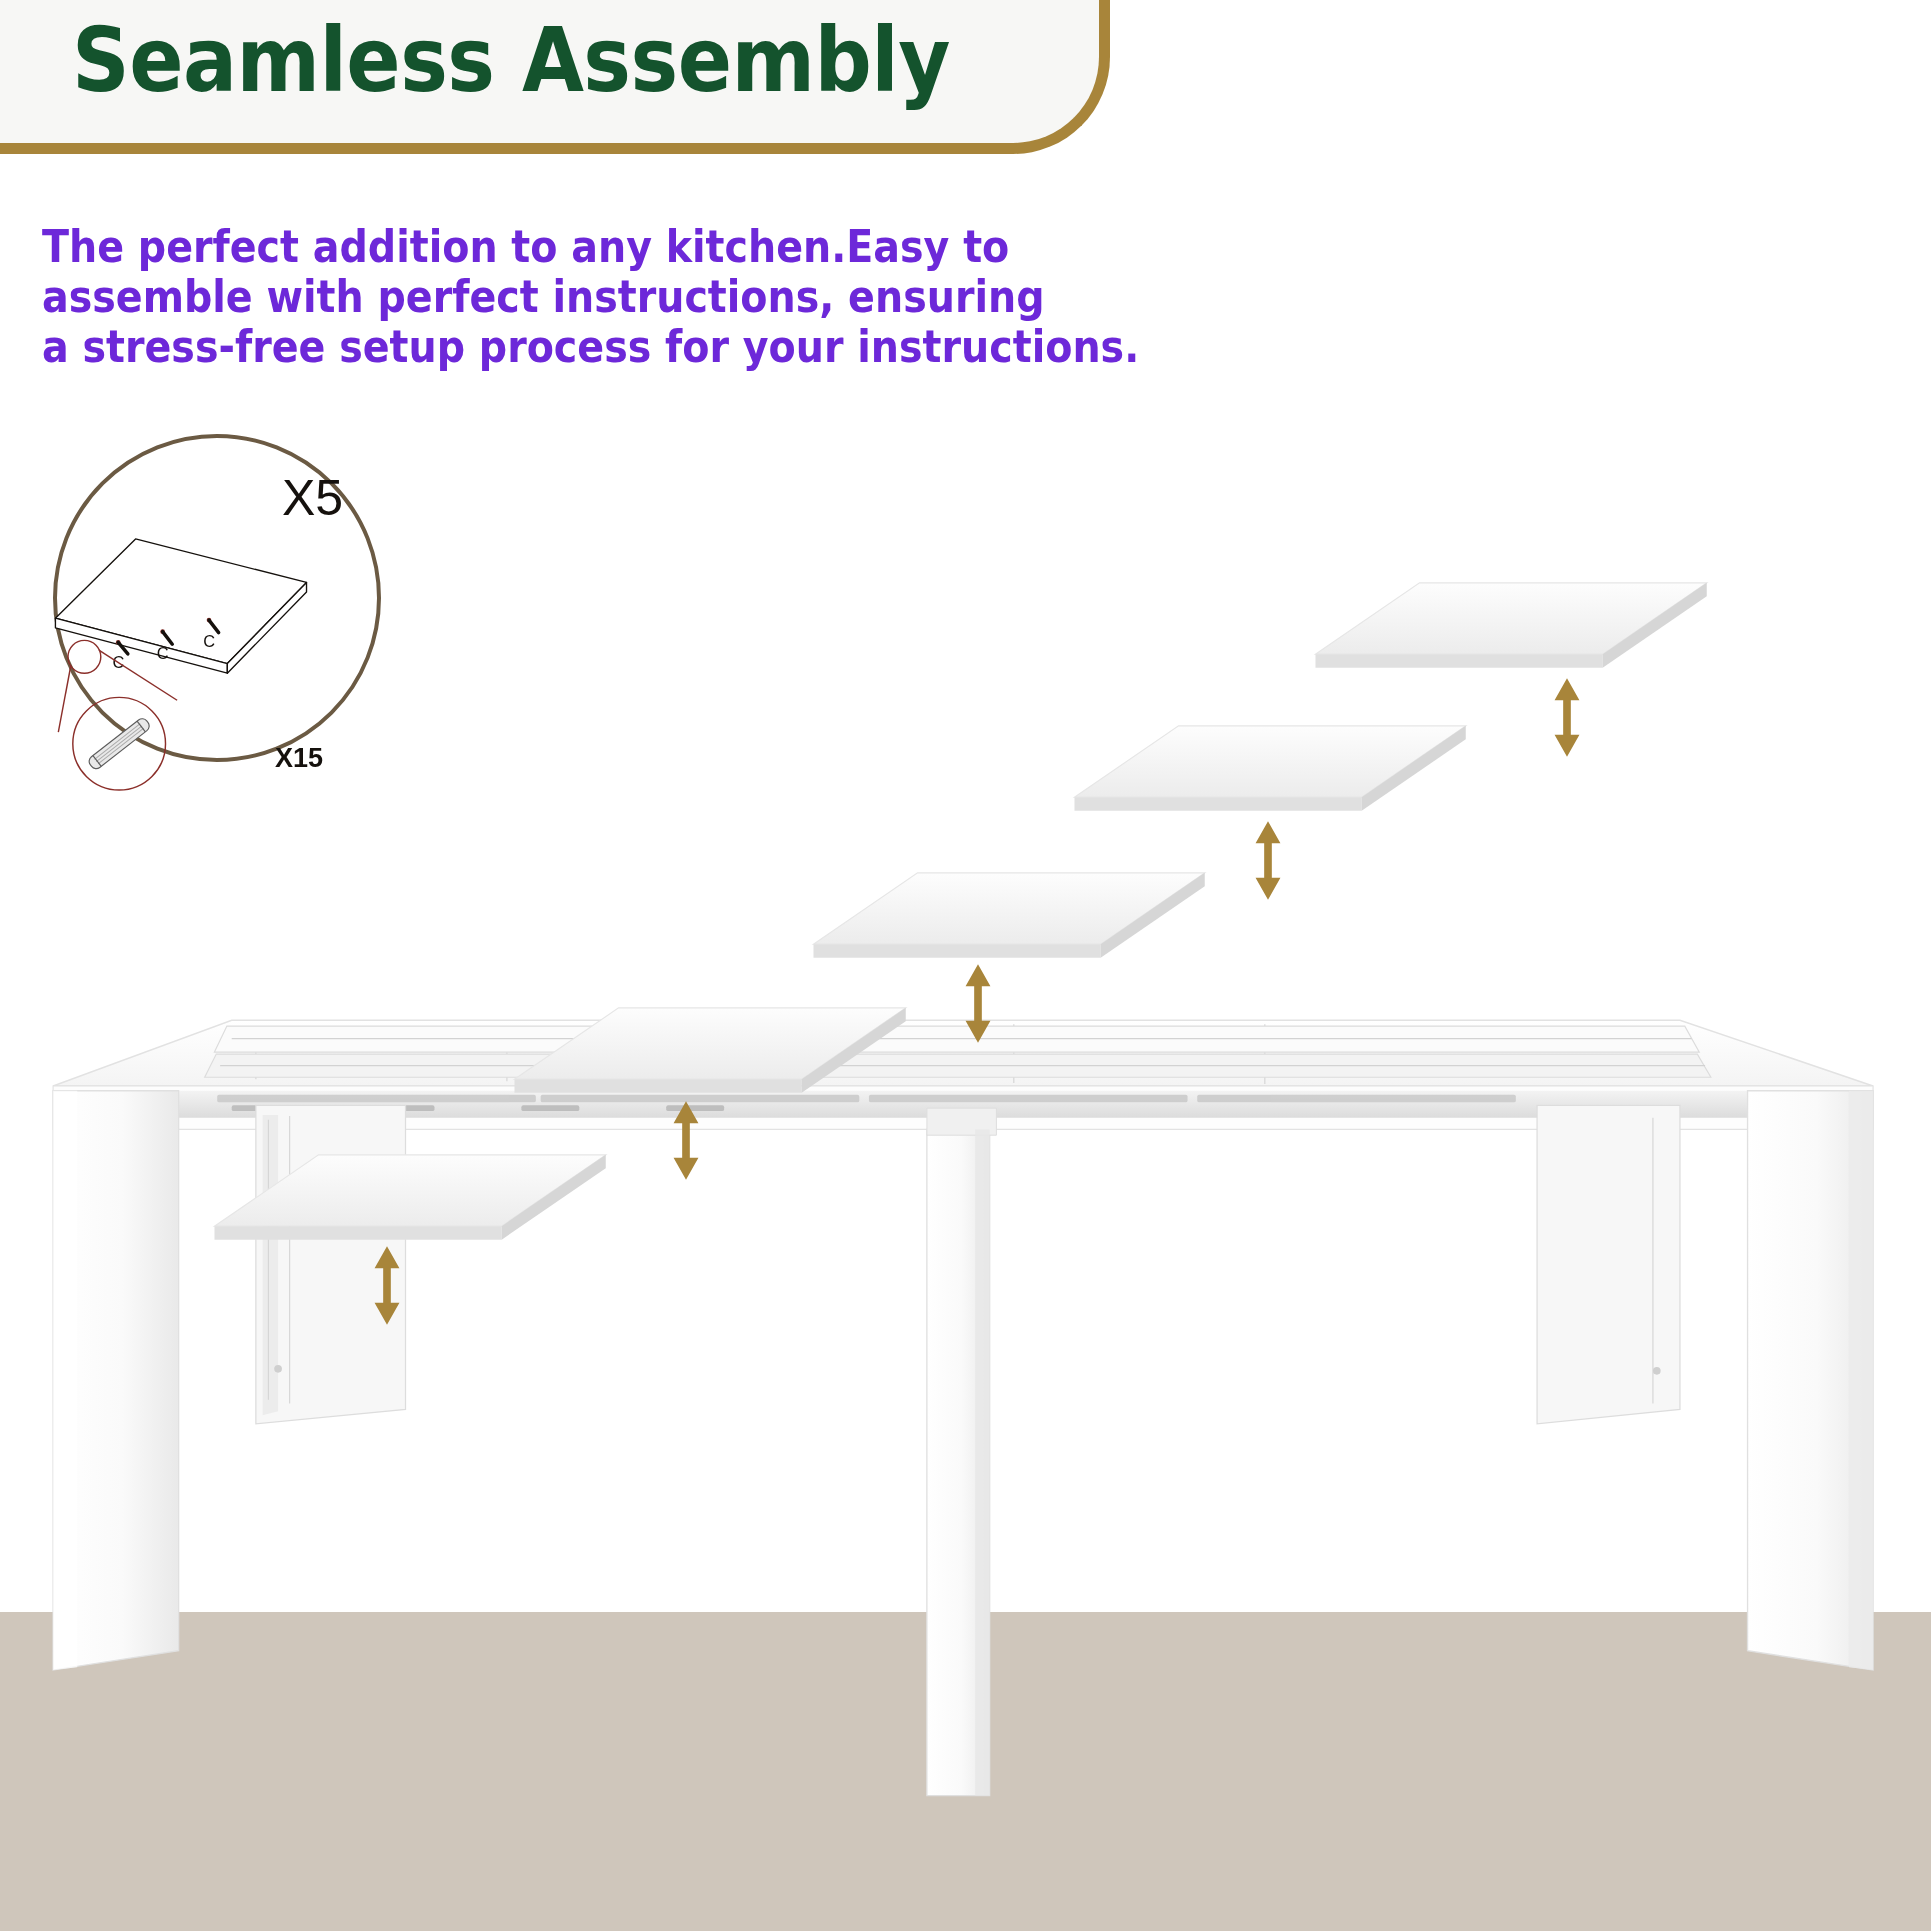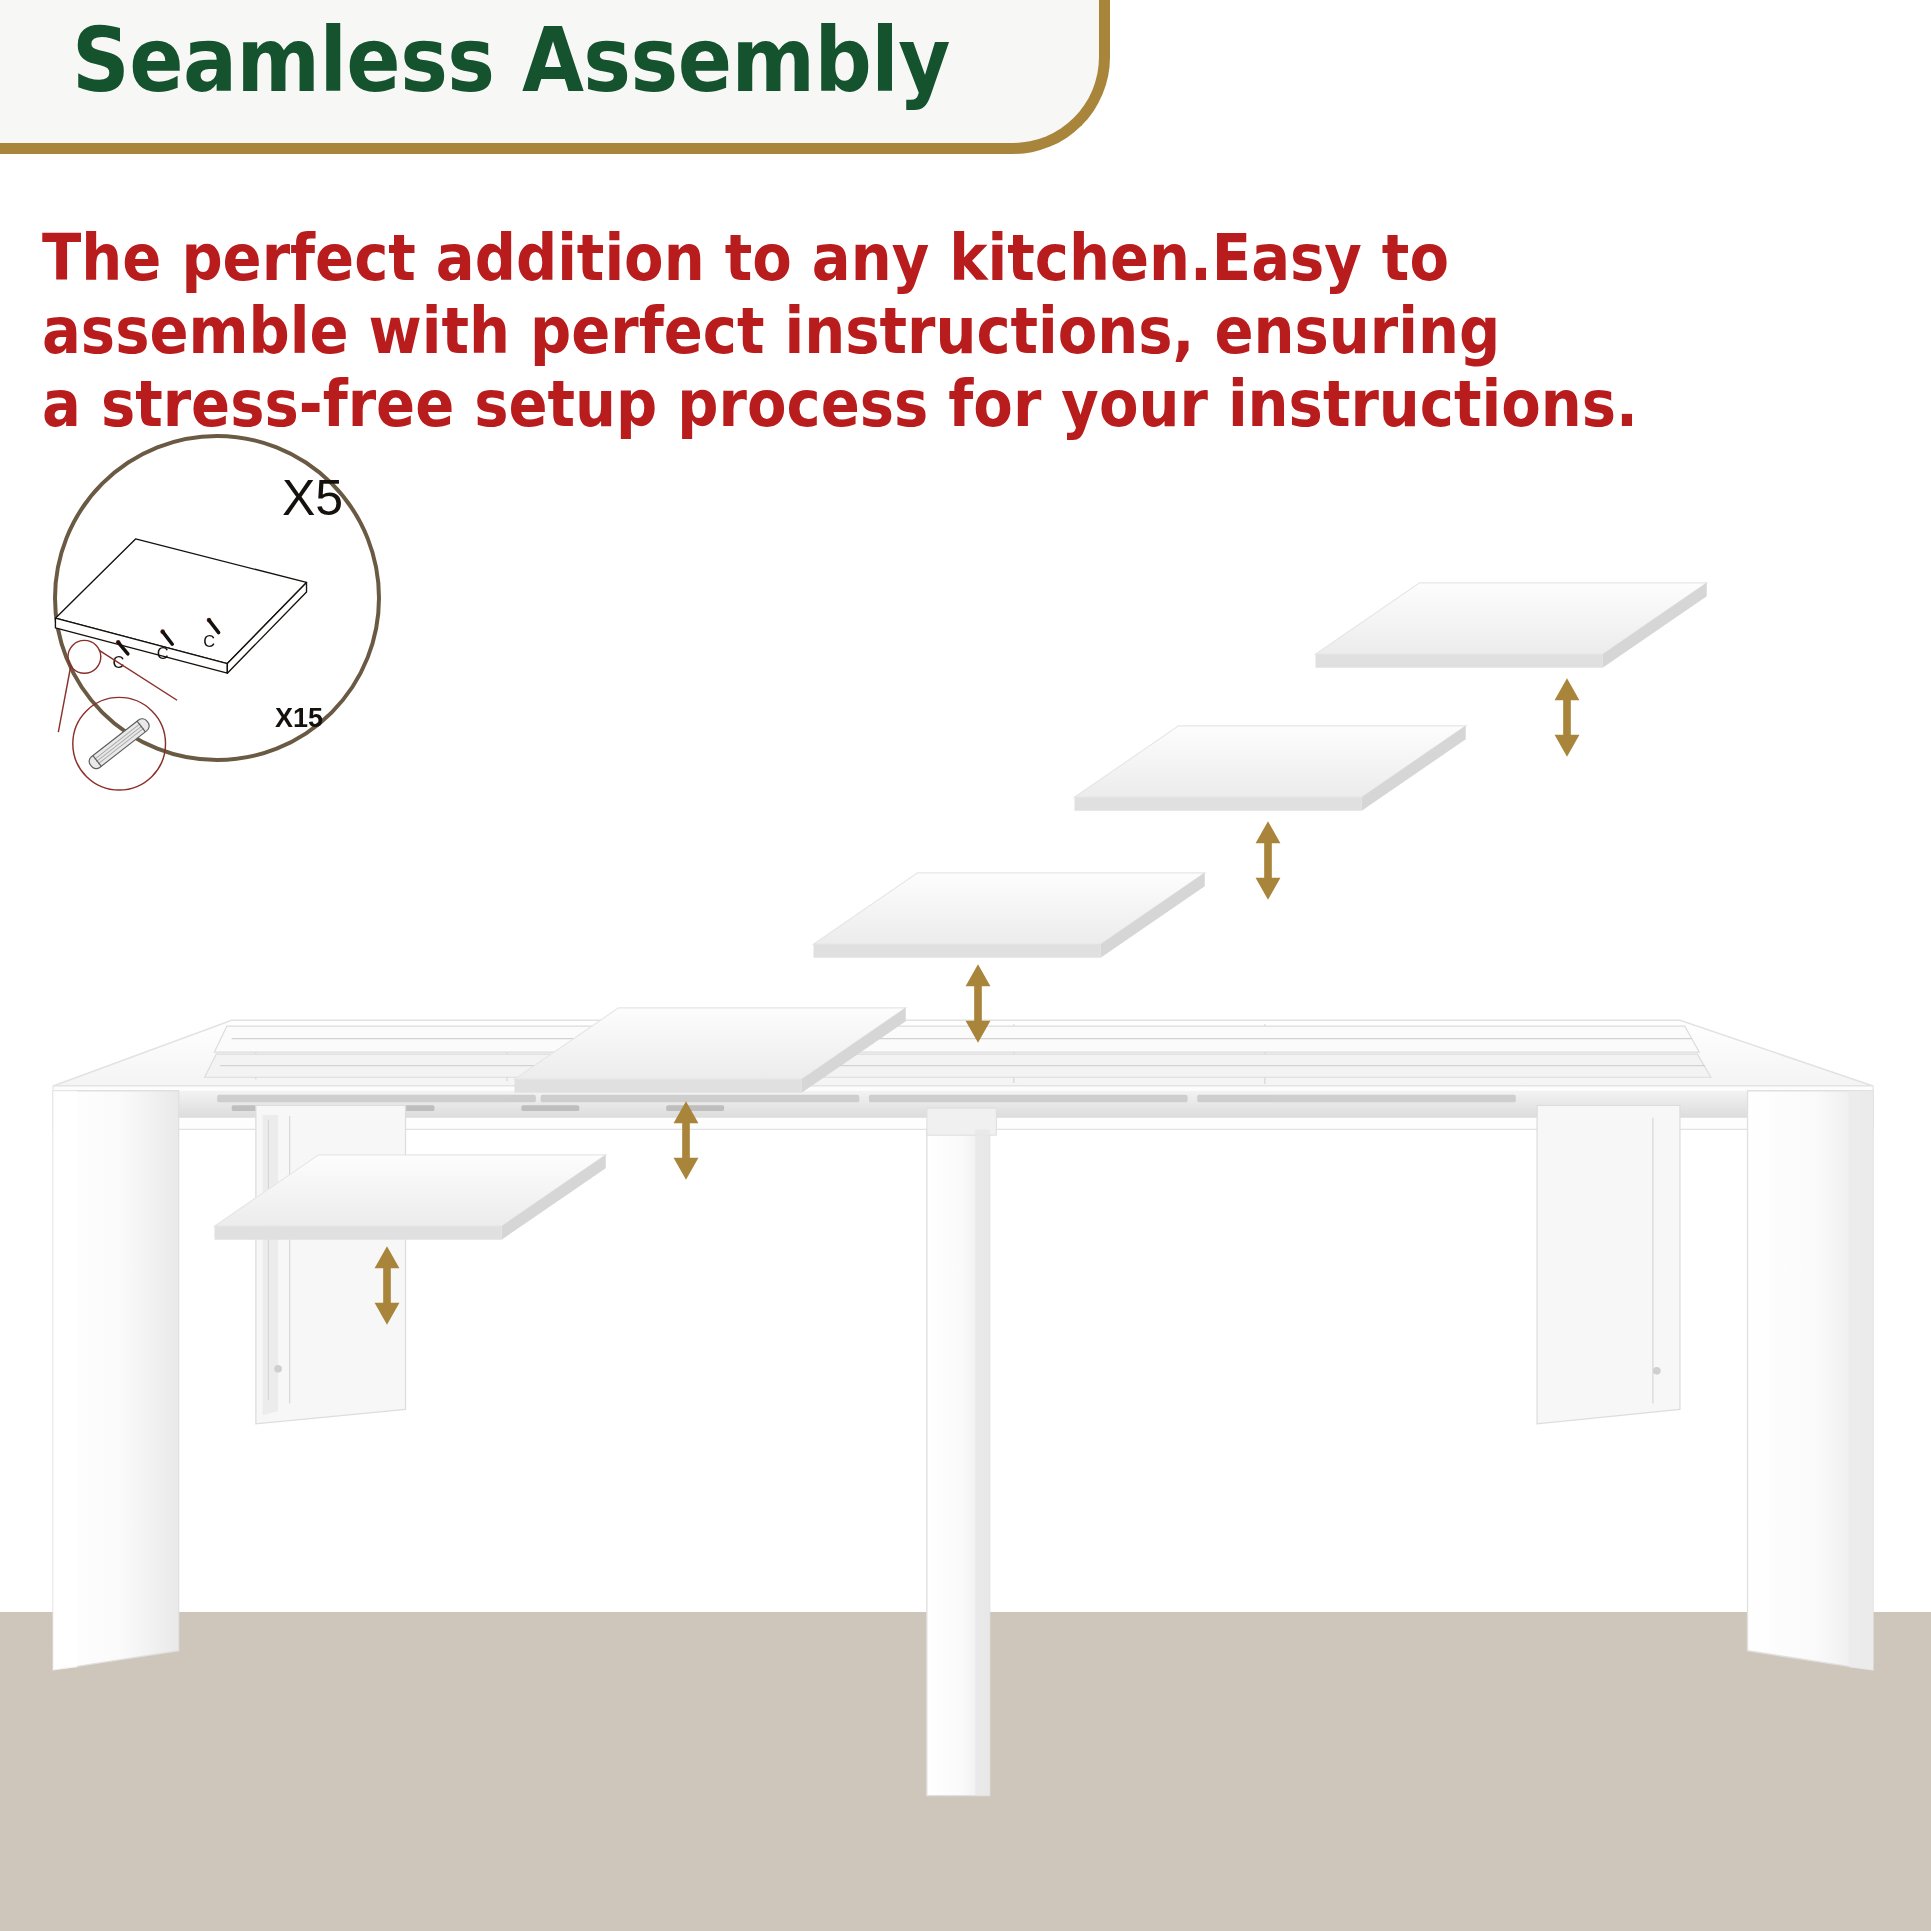--- a/index.html
+++ b/index.html
@@ -43,22 +43,22 @@
     font-family:"DejaVu Sans Condensed","Liberation Sans", sans-serif;
     font-stretch:condensed;
     white-space:nowrap;
   }
 
   
   .subtitle {
     position:absolute;
     left:42px; top:222px;
     width:1255px;
-    color:#b91c1c;
-    font-size:64px;
+    color:#6d28d9;
+    font-size:44px;
     line-height:1.14;
     font-weight:700;
     font-family:"DejaVu Sans Condensed","Liberation Sans", sans-serif;
     font-stretch:condensed;
   }
   .subtitle .ln { display:block; white-space:nowrap; }
 
   
   .callout {
     position:absolute;
@@ -72,21 +72,21 @@
   .x5-label {
     position:absolute;
     left:282px; top:469px;
     font-size:50px;
     font-weight:400;
     color:#15110d;
     font-family:"Liberation Sans", sans-serif;
   }
   .x15-label {
     position:absolute;
-    left:275px; top:703px;
+    left:275px; top:743px;
     font-size:27px;
     font-weight:700;
     color:#15110d;
     font-family:"Liberation Sans", sans-serif;
   }
 
   
   .panel { position:absolute; }
   .panel svg { display:block; overflow:visible; }
 

